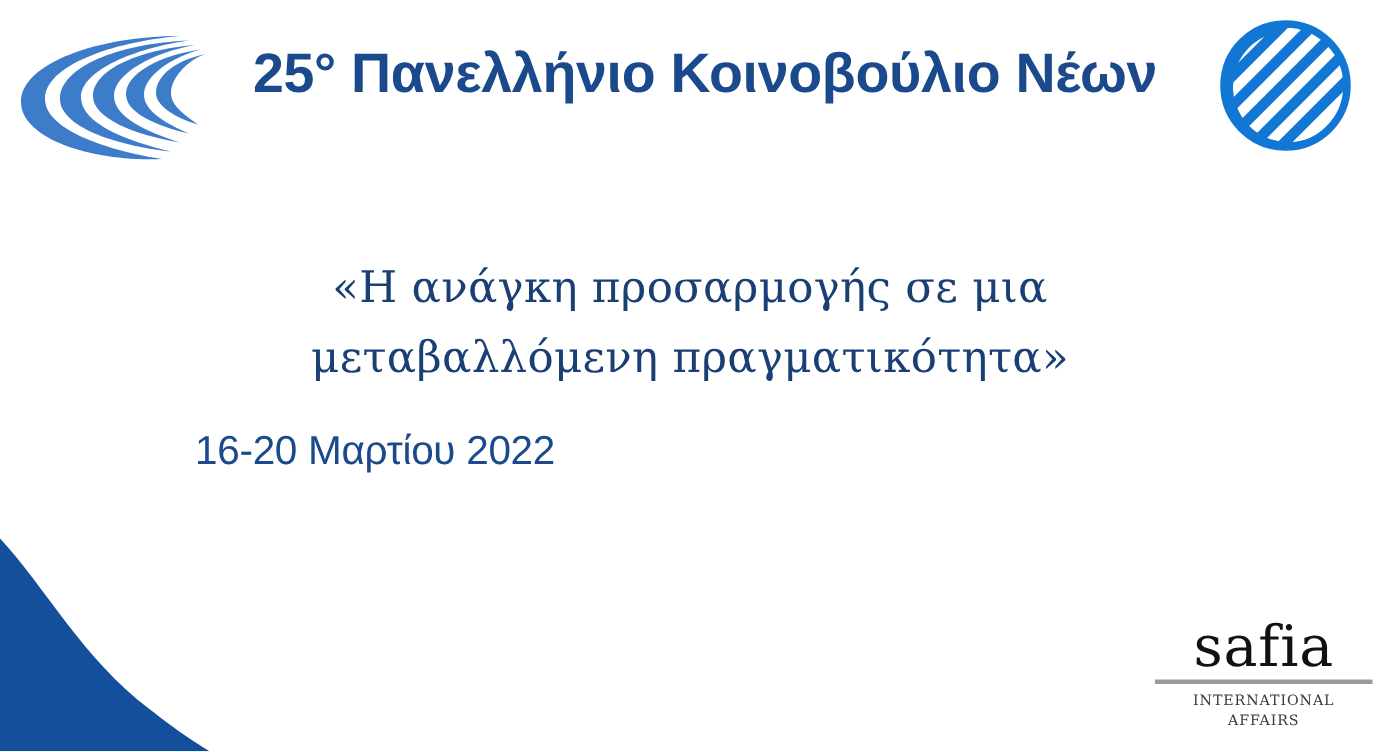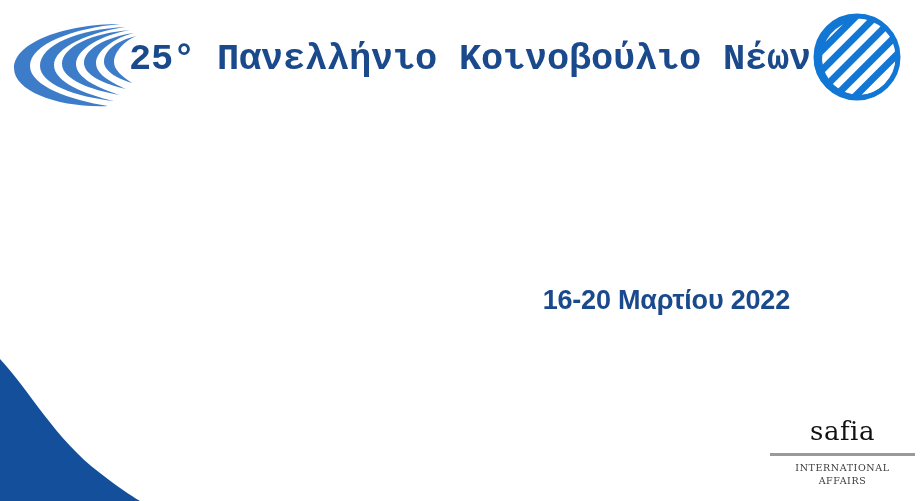--- a/index.html
+++ b/index.html
@@ -41,27 +41,27 @@
     position: absolute;
     left: 806px;
     top: 10px;
     width: 98px;
     height: 98px;
   }
 
   .header-title {
     position: absolute;
     left: 150px;
-    top: 28px;
+    top: 18px;
     width: 640px;
     height: 62px;
     display: flex;
     align-items: center;
     justify-content: center;
-    font-family: Liberation Mono, monospace;
+    font-family: Liberation Sans, sans-serif;
     font-weight: bold;
     font-size: 37px;
     letter-spacing: -0.2px;
     color: #1a4a8c;
     white-space: nowrap;
   }
 
   
   .subtitle {
     position: absolute;
@@ -78,23 +78,23 @@
 
   .subtitle .line {
     display: block;
   }
 
   .date-line {
     position: absolute;
     left: 130px;
     top: 285px;
     width: 660px;
-    text-align: right;
+    text-align: left;
     font-family: "Liberation Sans", sans-serif;
-    font-weight: bold;
+    font-weight: normal;
     font-size: 27px;
     color: #1a4a8c;
     letter-spacing: -0.2px;
   }
 
   
   .swoosh {
     position: absolute;
     left: 0;
     bottom: 0;
@@ -105,21 +105,21 @@
   
   .safia-mark {
     position: absolute;
     left: 770px;
     top: 412px;
     width: 145px;
     text-align: center;
   }
   .safia-word {
     font-family: "DejaVu Serif", "Liberation Serif", serif;
-    font-size: 26px;
+    font-size: 38px;
     line-height: 38px;
     color: #111111;
     letter-spacing: 0.5px;
   }
   .safia-rule {
     margin: 3px 0 5px 0;
     height: 3px;
     background: #9a9a9a;
     width: 100%;
   }
@@ -192,20 +192,24 @@
             <rect x="-20" y="28" width="160" height="7" fill="#1277d4"></rect>
             <rect x="-20" y="42" width="160" height="7" fill="#1277d4"></rect>
             <rect x="-20" y="56" width="160" height="7" fill="#1277d4"></rect>
             <rect x="-20" y="70" width="160" height="7" fill="#1277d4"></rect>
           </g>
         </g>
       </svg>
     </div>
   </div>
 
+  <div class="subtitle">
+    <span class="line">«Η ανάγκη προσαρμογής σε μια</span>
+    <span class="line">μεταβαλλόμενη πραγματικότητα»</span>
+  </div>
 
   <div class="date-line">16-20 Μαρτίου 2022</div>
 
   <div class="swoosh">
     <svg viewBox="0 0 230 150" width="230" height="150" preserveAspectRatio="none" aria-hidden="true">
       <path d="M0 8 C 30 40, 55 88, 100 122 C 118 136, 130 144, 140 150 L 0 150 Z" fill="#134f9b"></path>
     </svg>
   </div>
 
   <div class="safia-mark">

